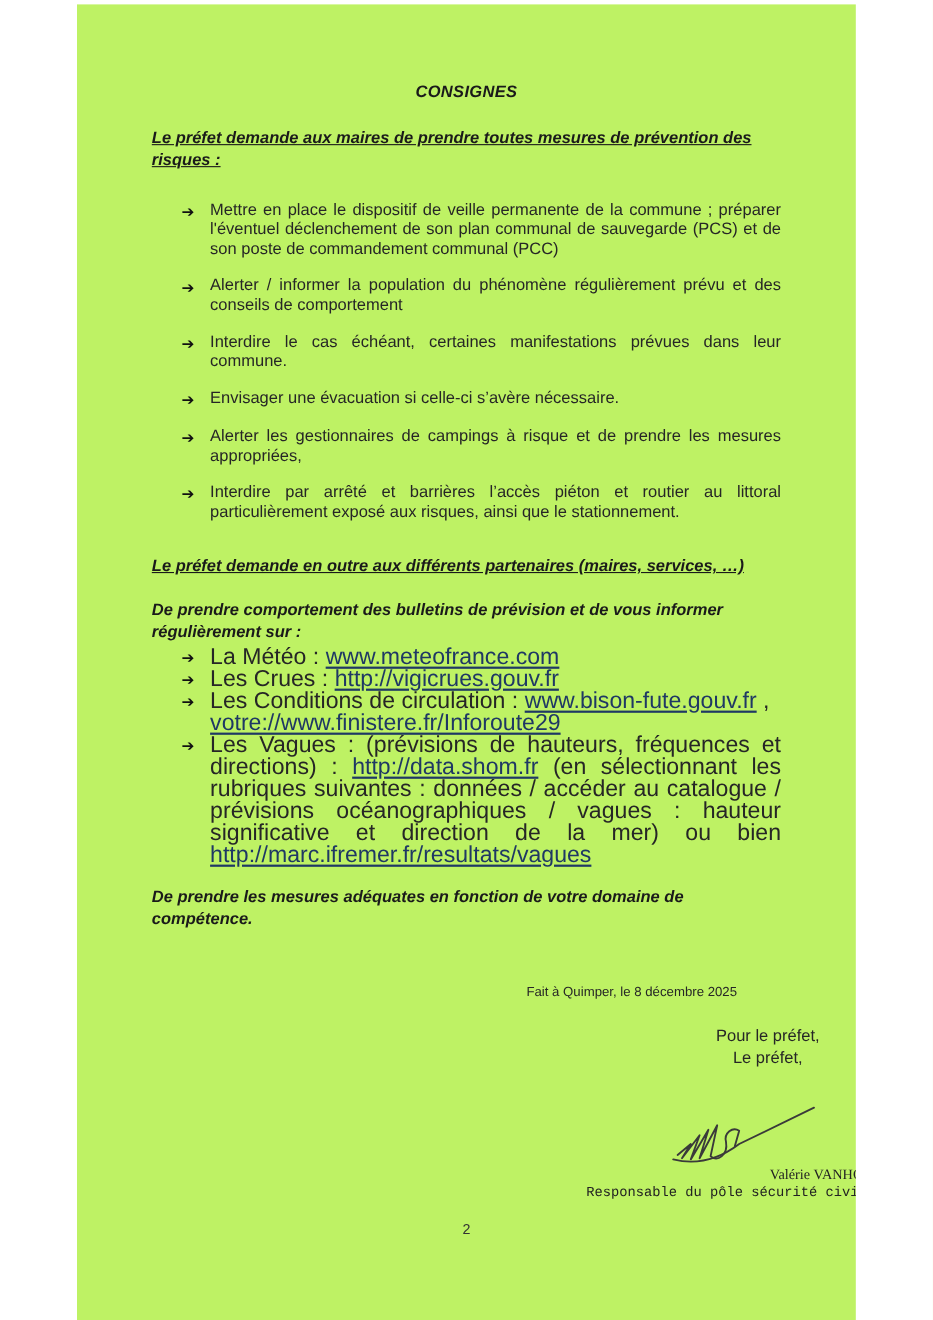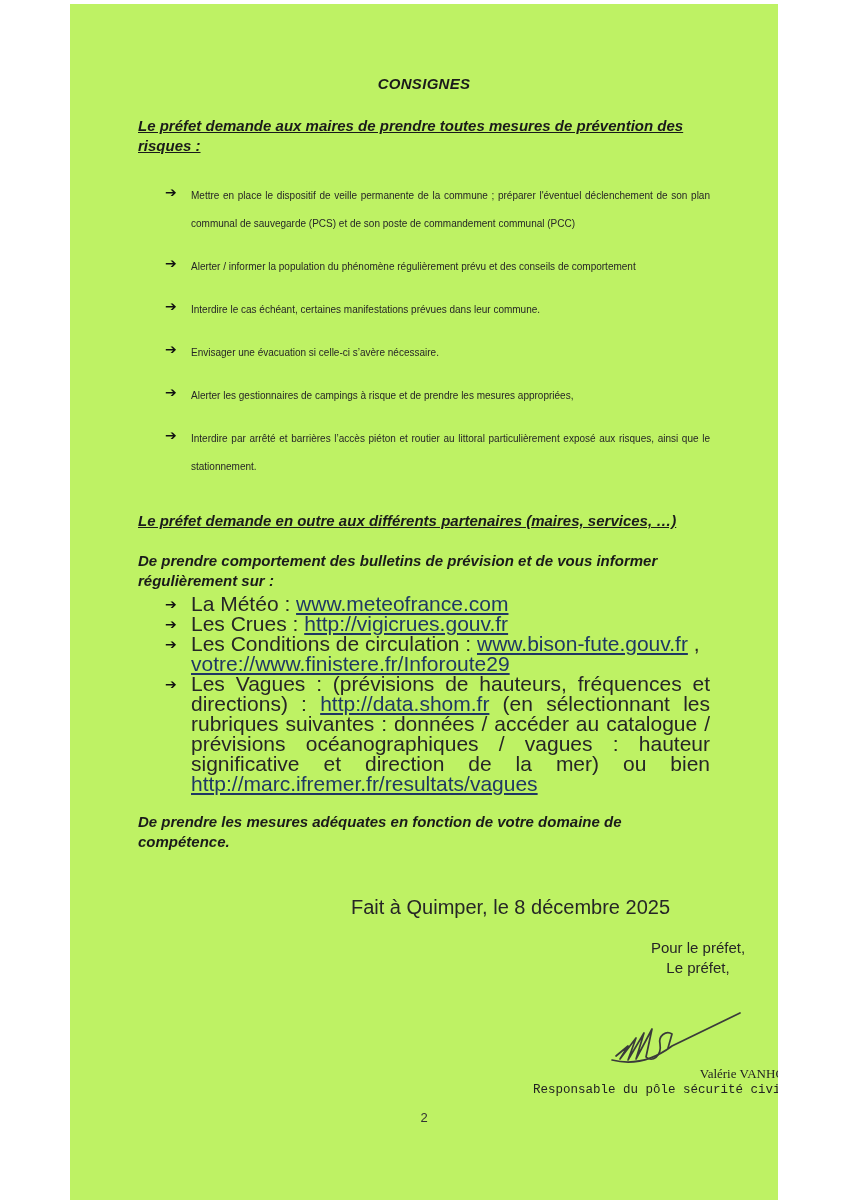--- a/index.html
+++ b/index.html
@@ -51,22 +51,22 @@
   .bullet .arrow {
     flex: none;
     width: 26px;
     font-size: 14px;
     line-height: 20px;
     color: #111111;
   }
   .bullet .btext {
     margin: 0;
     flex: 1;
-    font-size: 10px;
-    line-height: 28px;
+    font-size: 15px;
+    line-height: 18px;
     text-align: justify;
     color: #262626;
   }
   .intro, .closing {
     margin: 20px 0 0 0;
     font-size: 15px;
     line-height: 20px;
     font-weight: bold;
     font-style: italic;
     color: #1a1a1a;
@@ -99,21 +99,21 @@
     color: #1f3864;
     text-decoration: underline;
     cursor: pointer;
   }
   .closing {
     margin-top: 18px;
   }
   .date-line {
     margin: 44px 40px 0 0;
     text-align: right;
-    font-size: 20px;
+    font-size: 12px;
     line-height: 22px;
     color: #262626;
   }
   .sig-titles {
     margin: 20px 0 0 410px;
     width: 300px;
     text-align: center;
   }
   .sig-titles p {
     margin: 0;

